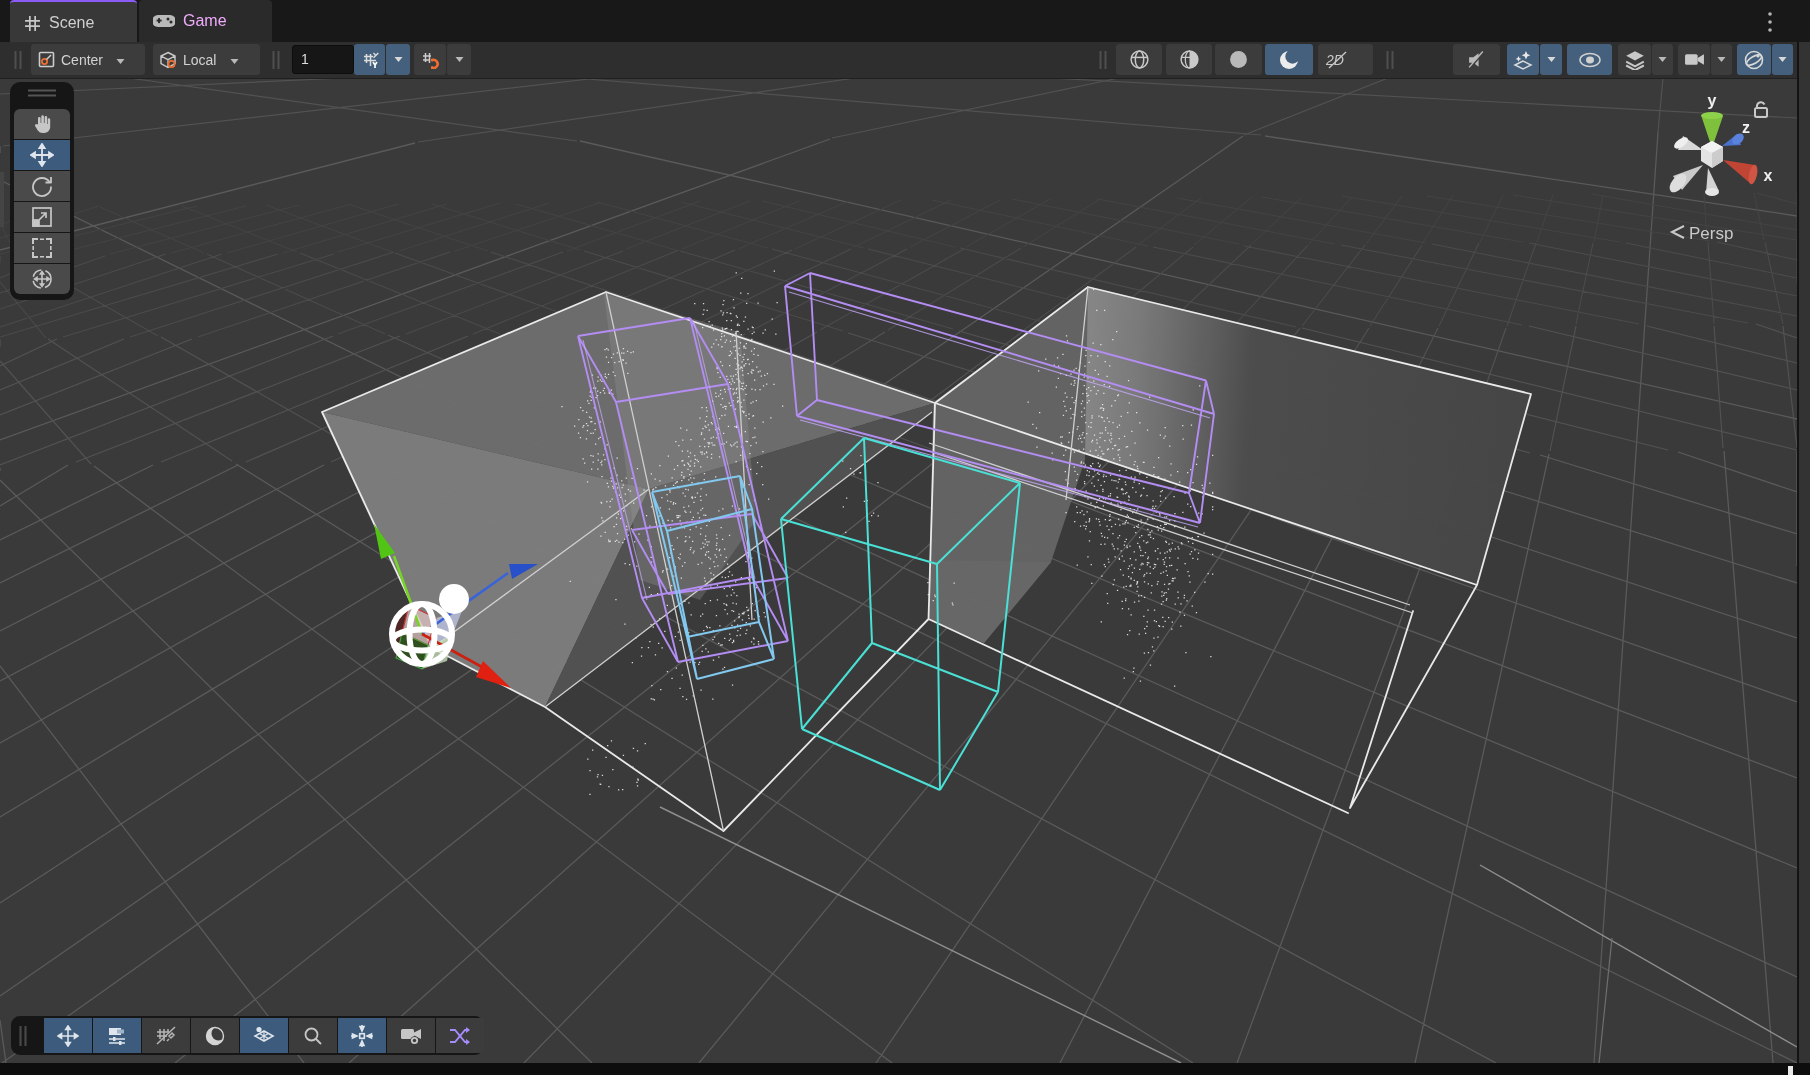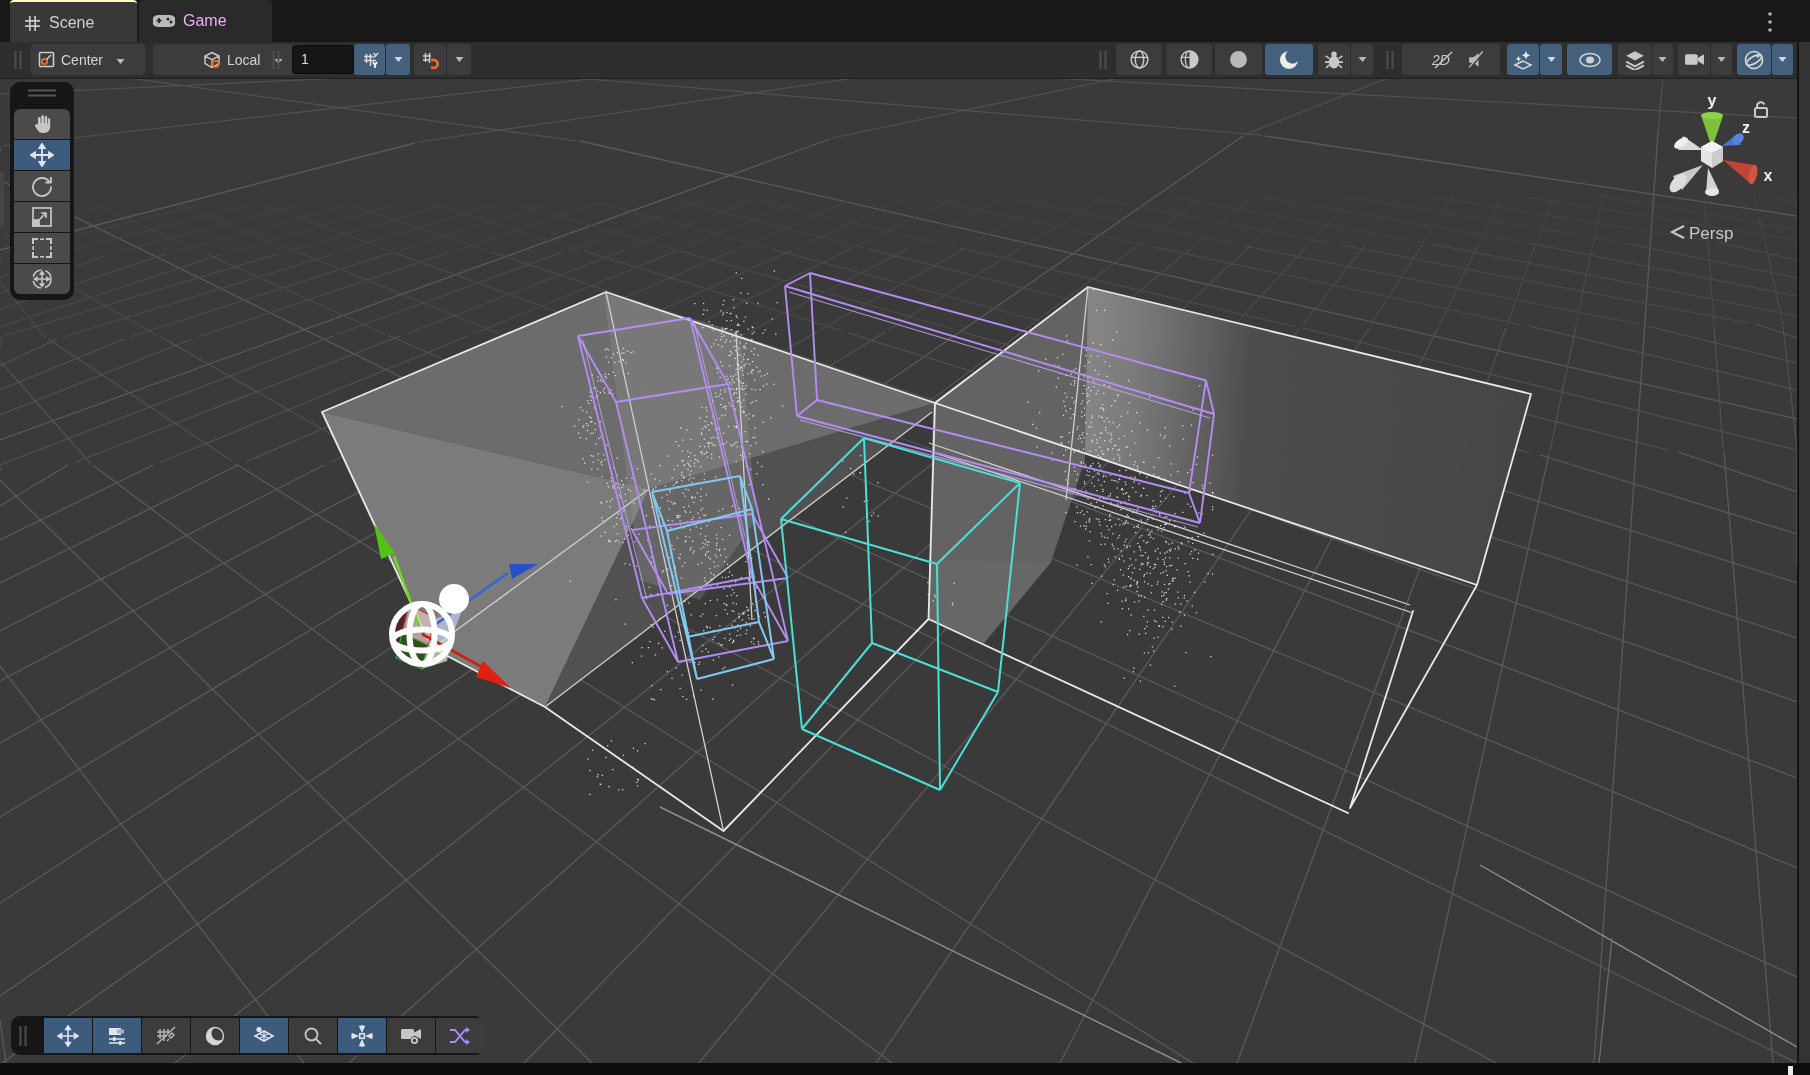--- a/index.html
+++ b/index.html
@@ -1,18 +1,18 @@
 <!DOCTYPE html>
 <html><head><meta charset="utf-8"><style>
 html,body{margin:0;padding:0;background:#0e0e0e;width:1810px;height:1075px;overflow:hidden;
 font-family:"Liberation Sans",sans-serif;}
 #app{position:relative;width:1810px;height:1075px;background:#181818;}
 .tabbar{position:absolute;left:0;top:0;width:1810px;height:42px;background:#181818;}
 .tab{position:absolute;top:0;height:42px;display:flex;align-items:center;color:#cfcfcf;font-size:16px;}
-.tab.active{background:#383838;border-top:2px solid #fef9c3;border-radius:4px 4px 0 0;}
+.tab.active{background:#383838;border-top:2px solid #8b5cf6;border-radius:4px 4px 0 0;}
 .tab.idle{background:#2a2a2a;color:#f0abfc;border-radius:4px 4px 0 0;}
 .toolbar{position:absolute;left:0;top:42px;width:1810px;height:36px;background:#2e2e2e;border-bottom:1px solid #202020;}
 .tbtn{position:absolute;top:2px;height:31px;background:#3c3c3c;border-radius:3px;display:flex;align-items:center;color:#d2d2d2;font-size:14px;}
 .tbtn.blue{background:#45607c;}
 .viewport{position:absolute;left:0;top:78px;width:1797px;height:985px;background:#3a3a3a;}
 .lefttools{position:absolute;left:10px;top:82px;width:64px;height:218px;background:#161616;border-radius:10px;}
 .ltb{position:absolute;left:4px;width:56px;height:30px;background:#4a4a4a;}
 .ltb.blue{background:#3d5c7d;}
 .bottools{position:absolute;left:11px;top:1016px;width:473px;height:39px;background:#161616;border-radius:9px;}
 .btb{position:absolute;top:2px;width:48px;height:35px;background:#3c3c3c;display:flex;align-items:center;justify-content:center;}
@@ -130,21 +130,21 @@
         <path d="M2.5 1v18M7.5 1v18" stroke="#4f4f4f" stroke-width="2"></path>
       </svg>
       <div class="tbtn" style="left:31px;width:114px;">
 <svg width="17" height="17" viewBox="0 0 17 17" style="margin:0 6px 0 7px">
           <rect x="1.5" y="1.5" width="14" height="14" rx="1" stroke="#cccccc" stroke-width="1.6" fill="none"></rect>
           <circle cx="6.5" cy="10.5" r="2.6" fill="none" stroke="#ee6e31" stroke-width="1.8"></circle>
           <path d="M8.5 8.5 L13 4" stroke="#cccccc" stroke-width="1.6"></path>
         </svg>Center<span style="margin-left:12px"><svg width="11" height="7" viewBox="0 0 11 7">
             <polygon points="1.5,1 9.5,1 5.5,6" fill="#b9b9b9"></polygon>
           </svg></span></div>
-      <div class="tbtn" style="left:153px;width:107px;padding-left:44px;">
+      <div class="tbtn" style="left:153px;width:107px;">
 <svg width="18" height="18" viewBox="0 0 18 18" style="margin:0 6px 0 6px">
           <path d="M9 1.5 L16 5 L16 12.5 L9 16.5 L2 12.5 L2 5 Z M2 5 L9 8.7 L16 5 M9 8.7 V16.5" stroke="#cccccc" stroke-width="1.4" fill="none"></path>
           <circle cx="12.5" cy="13" r="3.1" fill="none" stroke="#ee6e31" stroke-width="1.8"></circle>
         </svg>Local<span style="margin-left:13px"><svg width="11" height="7" viewBox="0 0 11 7">
             <polygon points="1.5,1 9.5,1 5.5,6" fill="#b9b9b9"></polygon>
           </svg></span></div>
       <svg width="10" height="20" viewBox="0 0 10 20" style="position:absolute;left:271px;top:8px">
         <path d="M2.5 1v18M7.5 1v18" stroke="#4f4f4f" stroke-width="2"></path>
       </svg>
       <div style="position:absolute;left:292px;top:3px;width:52px;height:27px;background:#161616;border:1px solid #0d0d0d;border-radius:3px;color:#dddddd;font-size:14px;line-height:27px;padding-left:8px;">1</div>
@@ -209,21 +209,21 @@
         </svg>
       </div>
       <div class="tbtn" style="left:1351px;width:22px;justify-content:center;">
         <svg width="11" height="7" viewBox="0 0 11 7">
           <polygon points="1.5,1 9.5,1 5.5,6" fill="#b9b9b9"></polygon>
         </svg>
       </div>
       <svg width="10" height="20" viewBox="0 0 10 20" style="position:absolute;left:1385px;top:8px">
         <path d="M2.5 1v18M7.5 1v18" stroke="#4f4f4f" stroke-width="2"></path>
       </svg>
-      <div class="tbtn" style="left:1402px;width:47px;justify-content:center;padding-left:17px;">
+      <div class="tbtn" style="left:1324px;width:47px;">
         <svg width="26" height="18" viewBox="0 0 26 18">
           <text x="2" y="14" font-family="Liberation Sans" font-size="14" font-style="italic" fill="#c9c9c9">2D</text>
           <path d="M5 17 L22 1" stroke="#c9c9c9" stroke-width="1.4"></path>
         </svg>
       </div>
       <div class="tbtn" style="left:1453px;width:47px;justify-content:center;">
         <svg width="20" height="18" viewBox="0 0 19 17">
           <path d="M2 6 h4 l5 -4 v13 l-5 -4 h-4 z" fill="#b9b9b9"></path>
           <path d="M3 16 L16 1" stroke="#3c3c3c" stroke-width="1.8"></path>
           <path d="M2 15.5 L15 0.5" stroke="#b9b9b9" stroke-width="1.4"></path>

